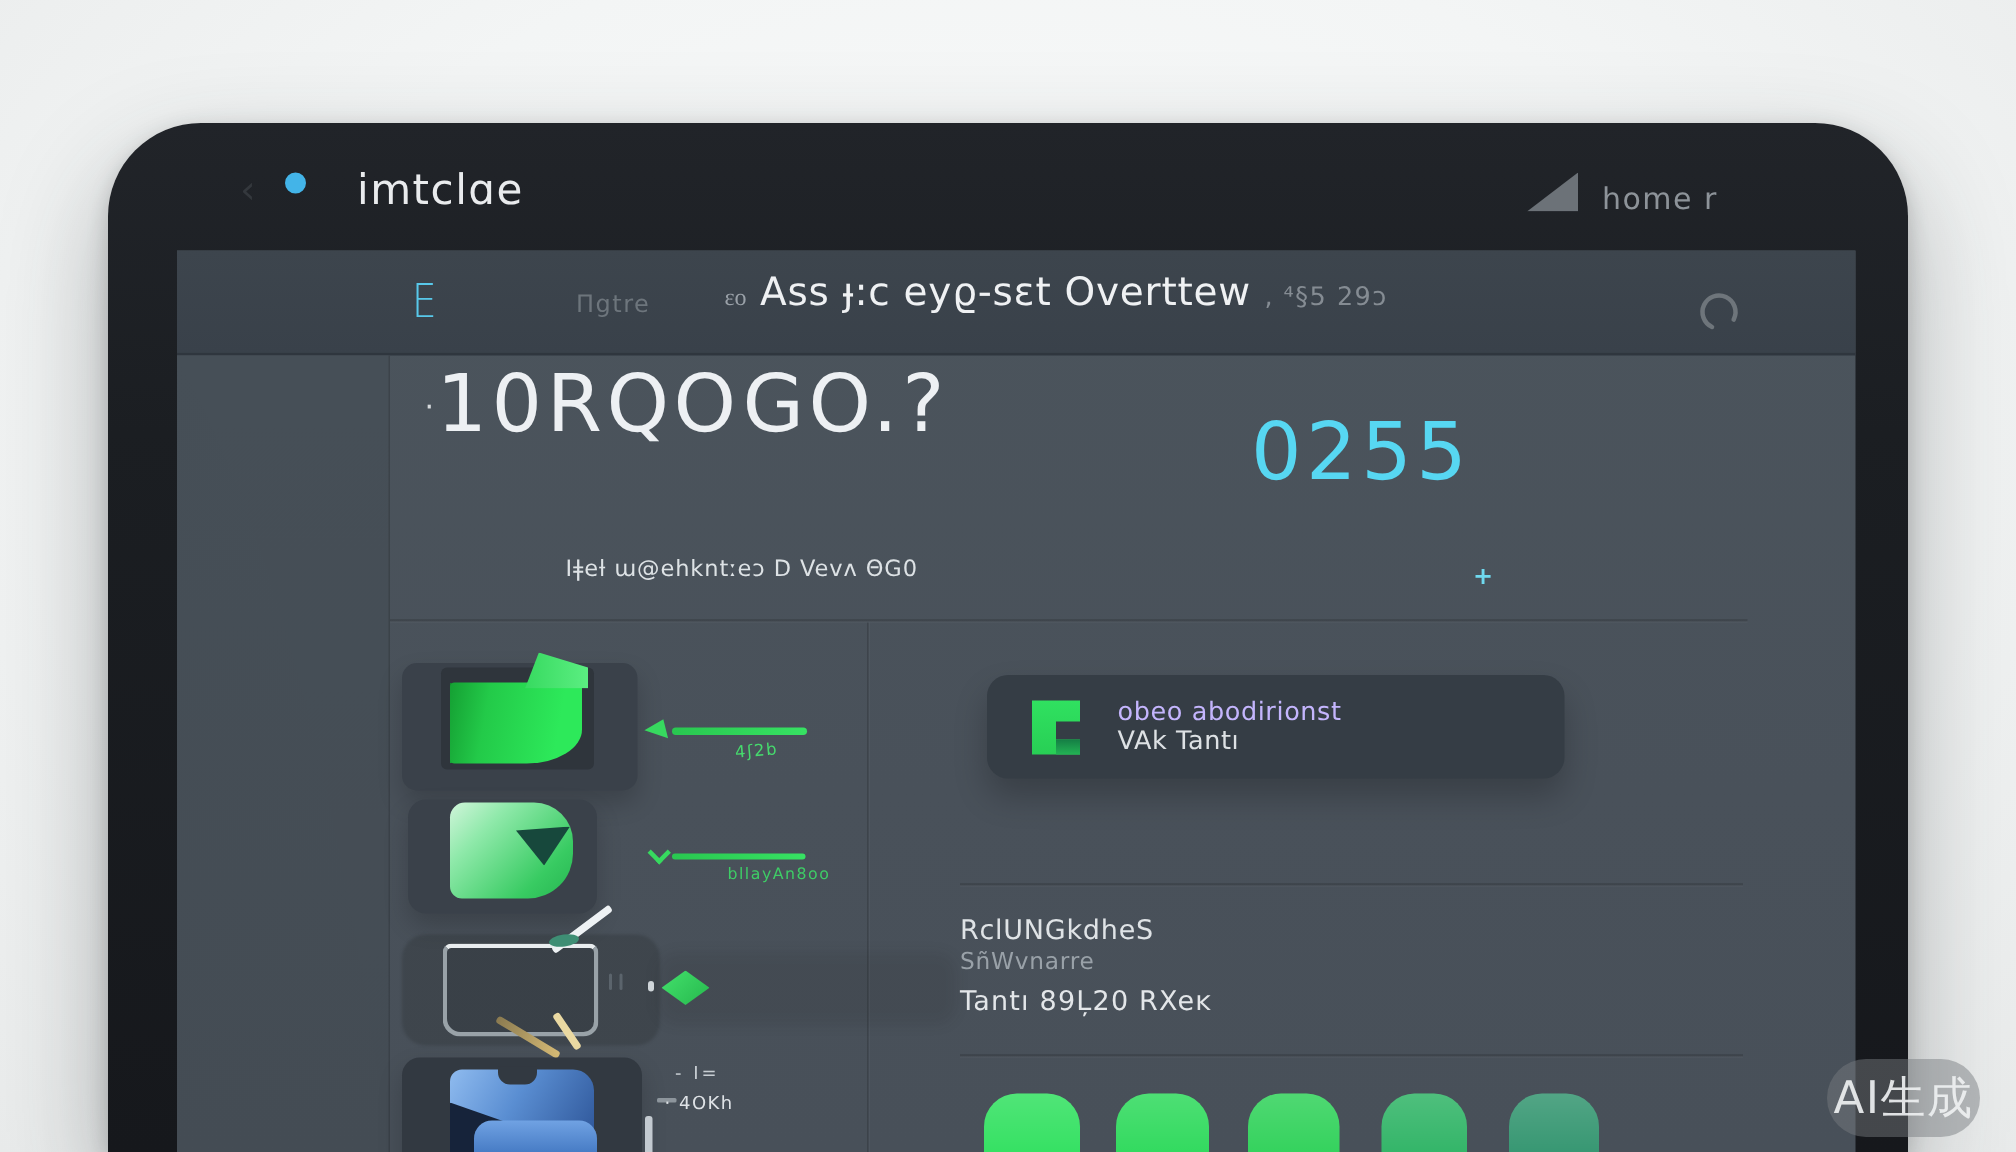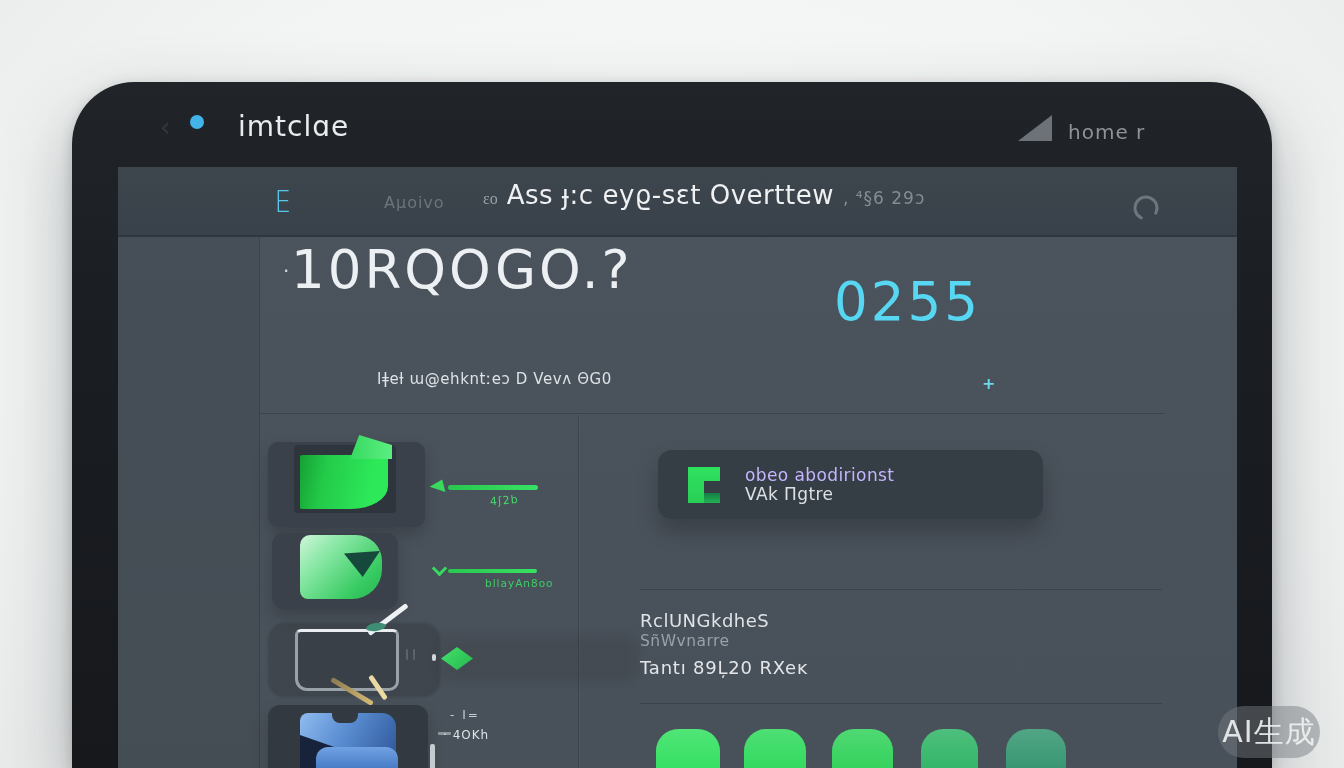--- a/index.html
+++ b/index.html
@@ -165,25 +165,25 @@
   <span class="logo-ring"></span>
   <span class="logo-text">imtclɑe</span>
   <span class="signal-tri"></span>
   <span class="status-label">home r</span>
 </div>
 
 <div class="screen">
 
   <div class="hdr">
     <span class="menu-glyph">E</span>
-    <span class="nav-label">Aμoivo</span>
+    <span class="nav-label">Пgtre</span>
     <span class="ttl-wrap">
       <span class="ttl-prefix">ɛo</span>
       <span class="ttl-main">Ass ɟ:ϲ eyϱ-sɛt Overttew</span>
-      <span class="ttl-suffix">, ⁴§6 29ɔ</span>
+      <span class="ttl-suffix">, ⁴§5 29ɔ</span>
     </span>
     <span class="ring-btn">
       <svg width="30" height="30" viewBox="0 0 30 30">
         <circle cx="15" cy="15" r="11" fill="none" stroke="#6e757b" stroke-width="3" stroke-linecap="round" stroke-dasharray="52 18" transform="rotate(115 15 15)"></circle>
       </svg>
     </span>
   </div>
 
   <div class="leftcol"></div>
 
@@ -239,21 +239,21 @@
   </div>
   <span class="r4-line1">- I=</span>
   <div class="r4-dash"></div>
   <div class="r4-vbar"></div>
   <span class="r4-line2">· 4OKh</span>
 
   <div class="info-card">
     <div class="ic-logo"></div>
     <div class="ic-text">
       <span class="ic-line1">obeo abodirionst</span>
-      <span class="ic-line2">VAk Пgtre</span>
+      <span class="ic-line2">VAk Tantı</span>
     </div>
   </div>
 
   <div class="hr hr2"></div>
 
   <span class="dt-line1">RclUNGkdheS</span>
   <span class="dt-line2">SñWvnarre</span>
   <span class="dt-line3">Tantı 89Ļ20 RXeĸ</span>
 
   <div class="hr hr3"></div>

